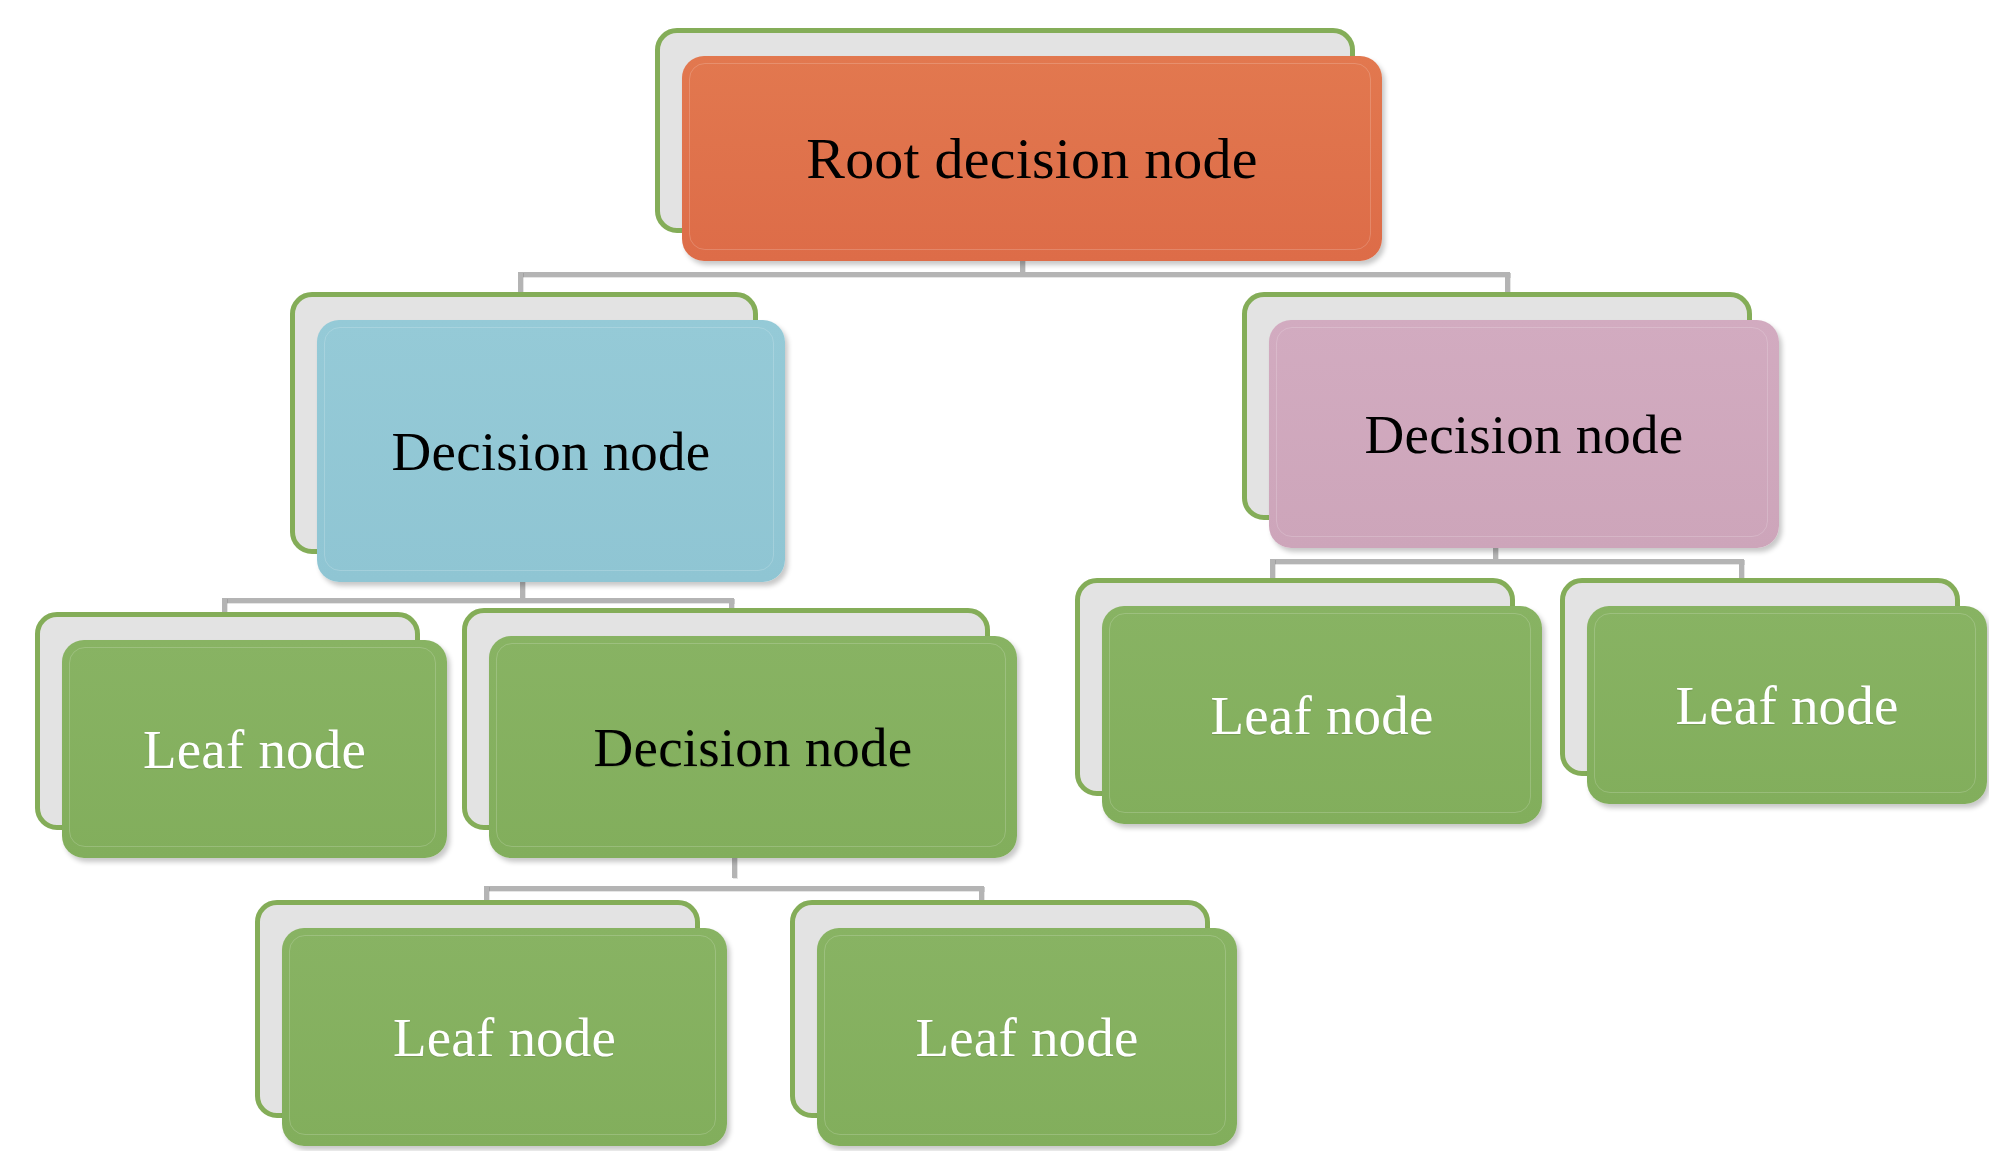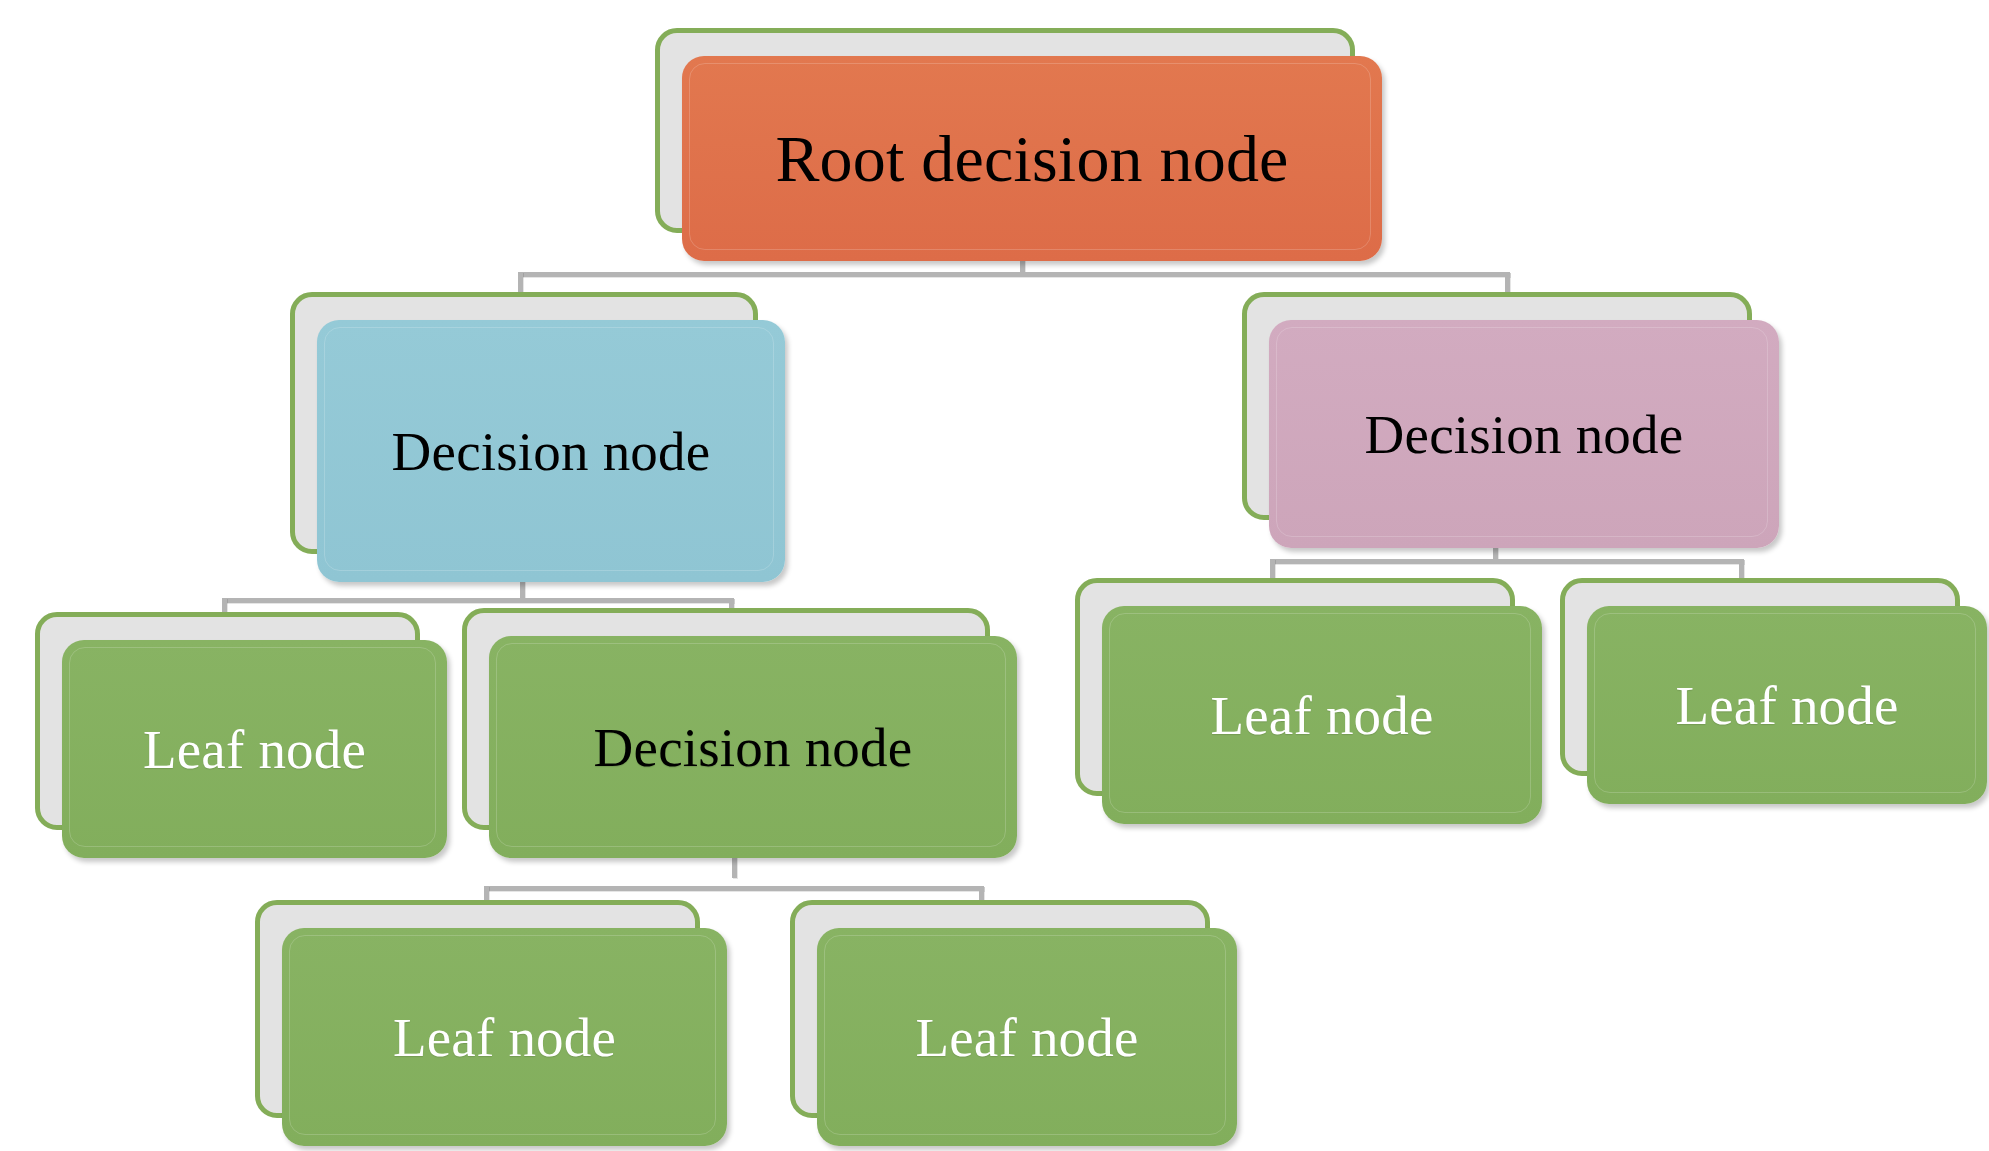--- a/index.html
+++ b/index.html
@@ -103,21 +103,21 @@
       <div class="conn-v" style="left: 979px; top: 886px; height: 28px;"></div>
       <div class="conn-v" style="left: 1493px; top: 527px; height: 36px;"></div>
       <div class="conn-h" style="left: 1270px; top: 559px; width: 474px;"></div>
       <div class="conn-v" style="left: 1270px; top: 559px; height: 28px;"></div>
       <div class="conn-v" style="left: 1739px; top: 559px; height: 28px;"></div>
     </div>
   <div id="node-layer">
       <div class="node" style="left: 655px; top: 28px; width: 727px; height: 233px;">
         <div class="card-back" style="width: 700px; height: 205px;"></div>
         <div class="card-front c-orange" style="left: 27px; top: 28px; width: 700px; height: 205px;">
-          <span class="label" style="font-size: 66px;">Root decision node</span>
+          <span class="label" style="font-size: 58px;">Root decision node</span>
         </div>
       </div>
       <div class="node" style="left: 290px; top: 292px; width: 495px; height: 290px;">
         <div class="card-back" style="width: 468px; height: 262px;"></div>
         <div class="card-front c-blue" style="left: 27px; top: 28px; width: 468px; height: 262px;">
           <span class="label" style="font-size: 55px;">Decision node</span>
         </div>
       </div>
       <div class="node" style="left: 1242px; top: 292px; width: 537px; height: 256px;">
         <div class="card-back" style="width: 510px; height: 228px;"></div>

